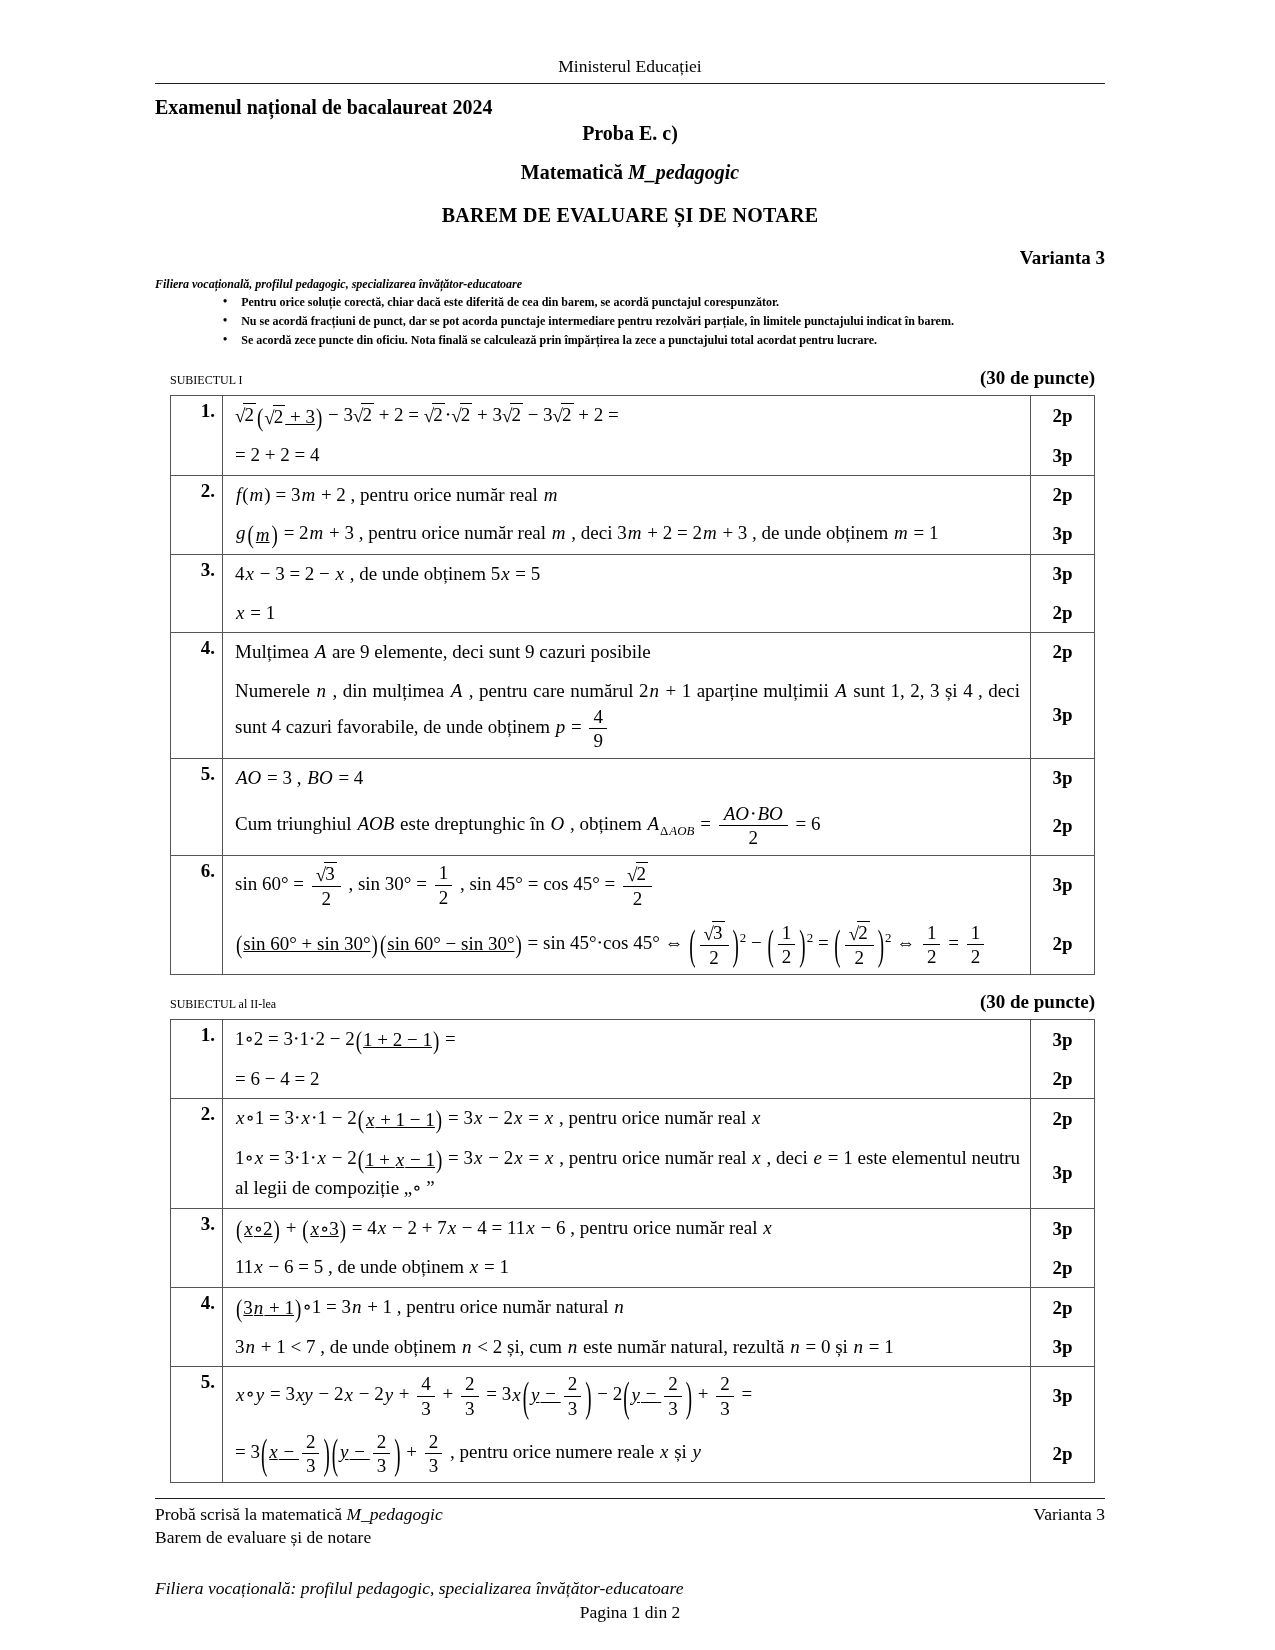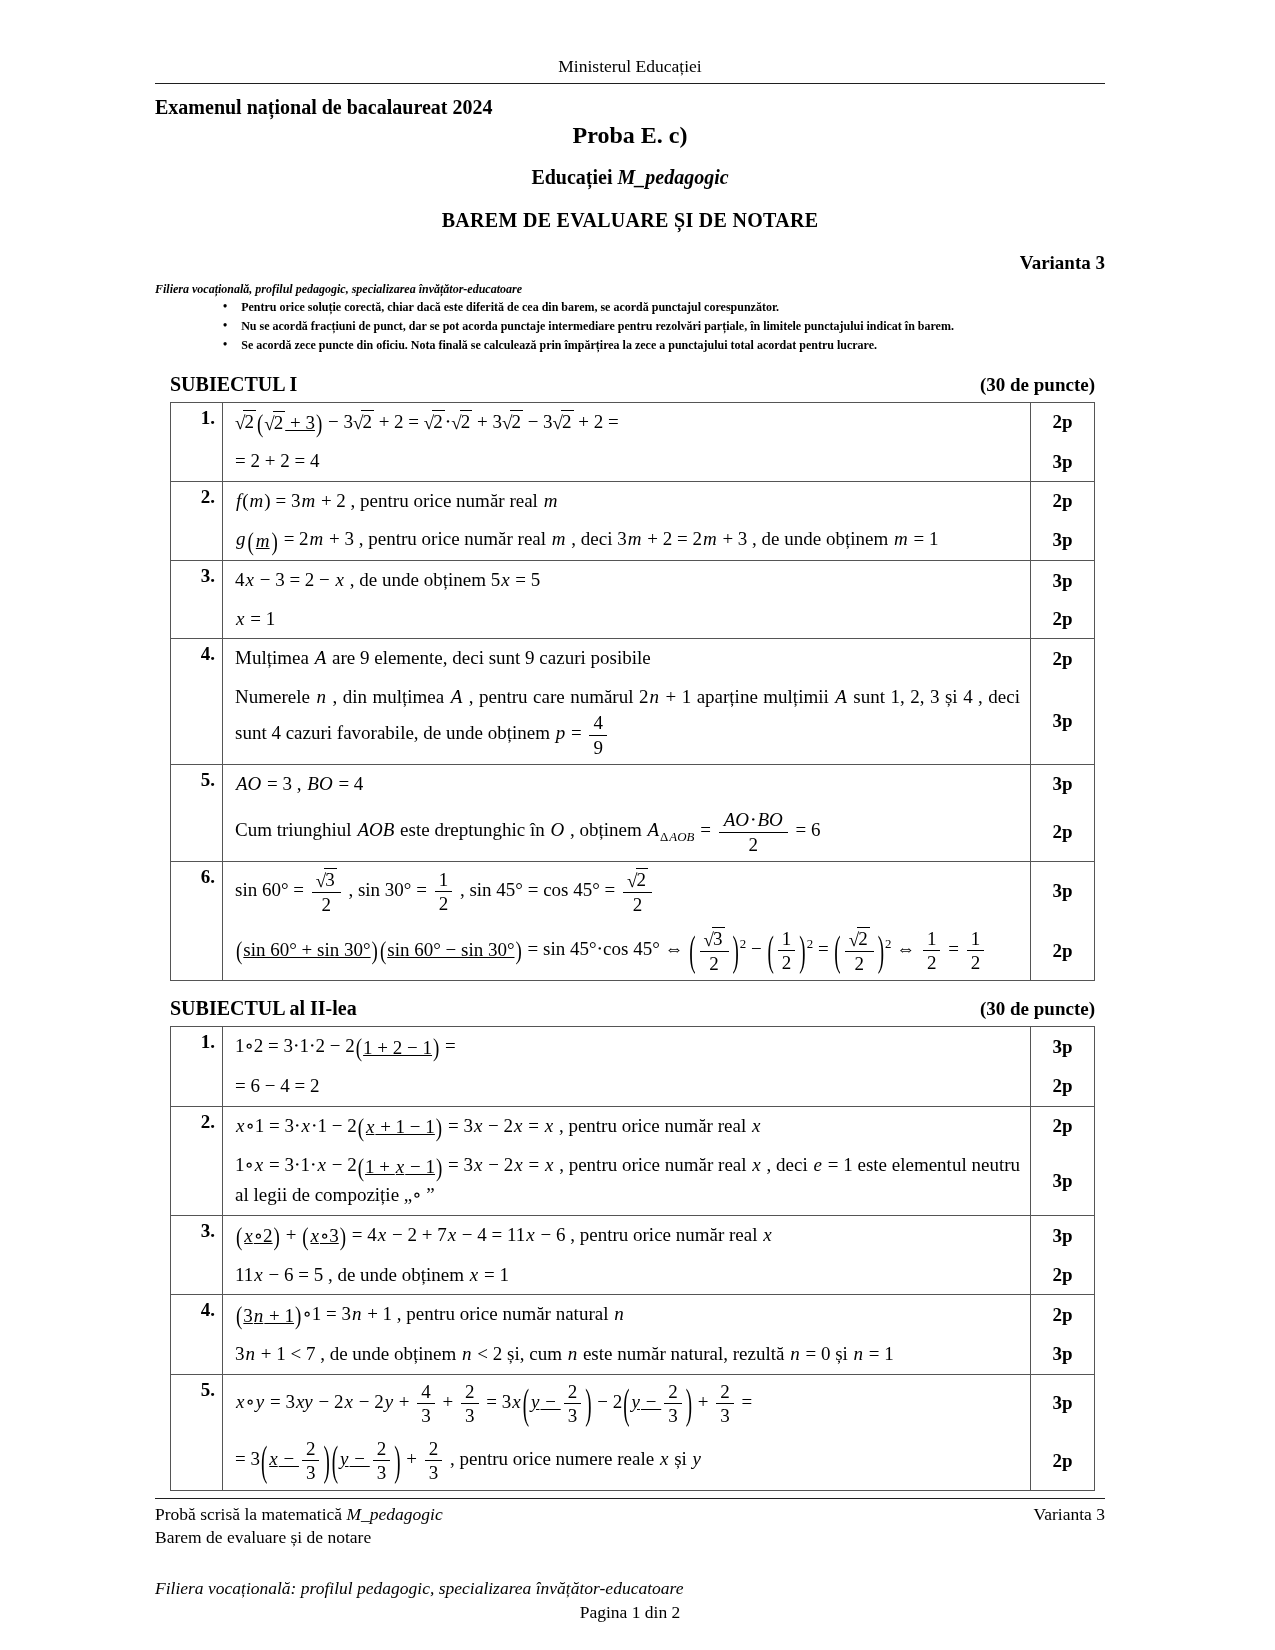--- a/index.html
+++ b/index.html
@@ -3,36 +3,36 @@
 <meta charset="utf-8">
 <style>
   html,body{margin:0;padding:0;background:#fff;}
   body{width:1275px;font-family:"Liberation Serif","DejaVu Serif",serif;color:#000;-webkit-font-smoothing:antialiased;}
   .page{box-sizing:border-box;width:1275px;height:1650px;padding:56px 170px 26px 155px;display:flex;flex-direction:column;}
 
   
   .org-block{text-align:center;font-size:17.5px;line-height:1.25;}
   .headrule{border:none;border-top:1.8px solid #1f1f1f;margin:5px 0 10px;}
   .exam-title{ text-align:left;font-size:20px;font-weight:700;line-height:1.3;}
-  .exam-proba{ text-align:center;font-size:24px;font-weight:700;line-height:1.3;}
+  .exam-proba{ text-align:center;font-size:20px;font-weight:700;line-height:1.3;}
   .exam-subject{text-align:center;font-size:20px;font-weight:700;margin-top:15px;}
   .exam-subject .it{font-style:italic;}
   .barem-title{text-align:center;font-size:20px;font-weight:700;margin-top:20px;letter-spacing:.3px;}
   .variant-line{text-align:right;font-weight:700;font-size:19px;margin-top:20px;}
 
   
   .intro{margin-top:8px;font-size:12px;}
   .filiera{font-weight:700;font-style:italic;margin-bottom:2px;}
   .bullets{margin:0;padding:0;list-style:none;}
   .bullets li{font-weight:700;text-indent:34px;text-align:justify;line-height:1.32;margin:3px 0;}
   .blt{display:inline-block;margin-right:14px;transform:translateY(-1px);}
 
   
   .sec-head{display:flex;justify-content:space-between;align-items:baseline;width:925px;margin:16px 0 6px 15px;}
-  .sec-title{font-weight:700;font-size:20px;}
+  .sec-title{font-weight:400;font-size:12px;}
   .sec-pts{font-weight:700;font-size:19px;}
 
   
   .t-table{width:925px;margin-left:15px;border:1.7px solid #555;box-sizing:border-box;}
   .t-row{display:flex;}
   .t-row + .t-row{border-top:1.6px solid #555;}
   .t-num{width:52px;flex:0 0 52px;border-right:1.6px solid #555;font-weight:700;font-size:19px;text-align:right;padding:4px 7px 0 0;box-sizing:border-box;}
   .t-body{flex:1;display:flex;flex-direction:column;}
   .t-line{display:flex;flex:1;}
   .t-formula{flex:1;padding:5px 10px 5px 12px;font-size:19px;line-height:1.5;text-align:justify;}
@@ -66,21 +66,21 @@
 <div class="page">
 
   <div class="org-block">
     <div>Ministerul Educației</div>
   </div>
   <hr class="headrule">
 
   <div class="exam-title">Examenul național de bacalaureat 2024</div>
   <div class="exam-proba">Proba E. c)</div>
   <div class="exam-subject">
-    <span>Educației</span>
+    <span>Matematică</span>
     <span class="it">M_pedagogic</span>
   </div>
   <div class="barem-title">BAREM DE EVALUARE ȘI DE NOTARE</div>
   <div class="variant-line">Varianta 3</div>
 
   <div class="intro">
     <div class="filiera">Filiera vocațională, profilul pedagogic, specializarea învățător-educatoare</div>
     <ul class="bullets">
       <li><span class="blt">•</span><span>Pentru orice soluție corectă, chiar dacă este diferită de cea din barem, se acordă punctajul corespunzător.</span></li>
       <li><span class="blt">•</span><span>Nu se acordă fracțiuni de punct, dar se pot acorda punctaje intermediare pentru rezolvări parțiale, în limitele punctajului indicat în barem.</span></li>

